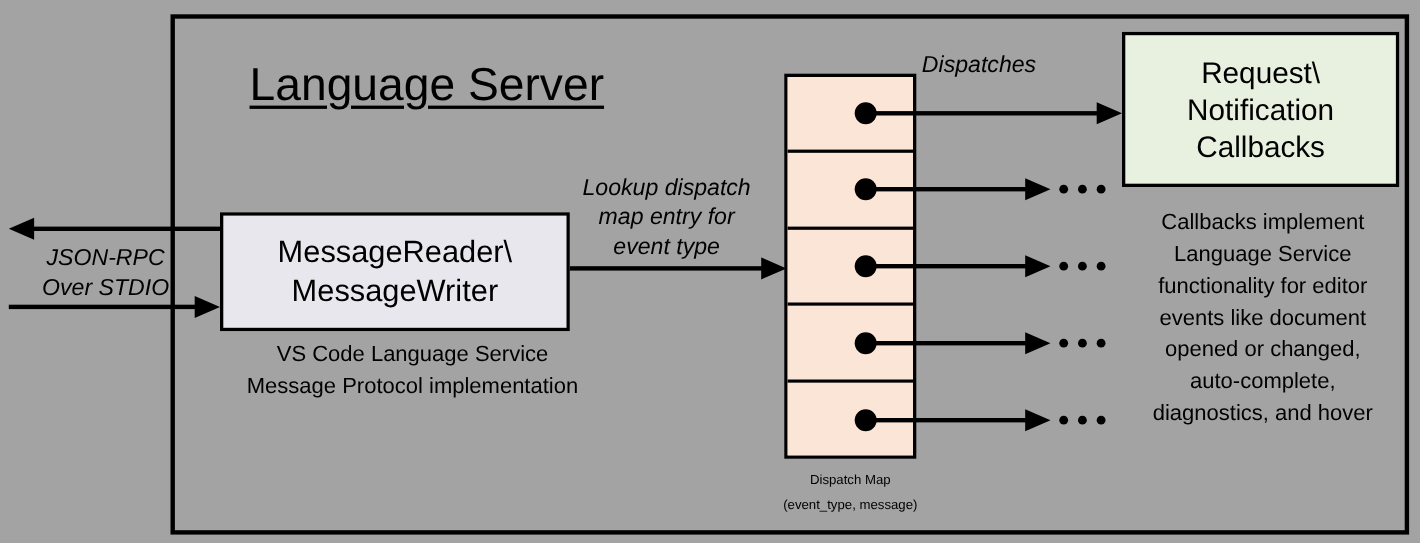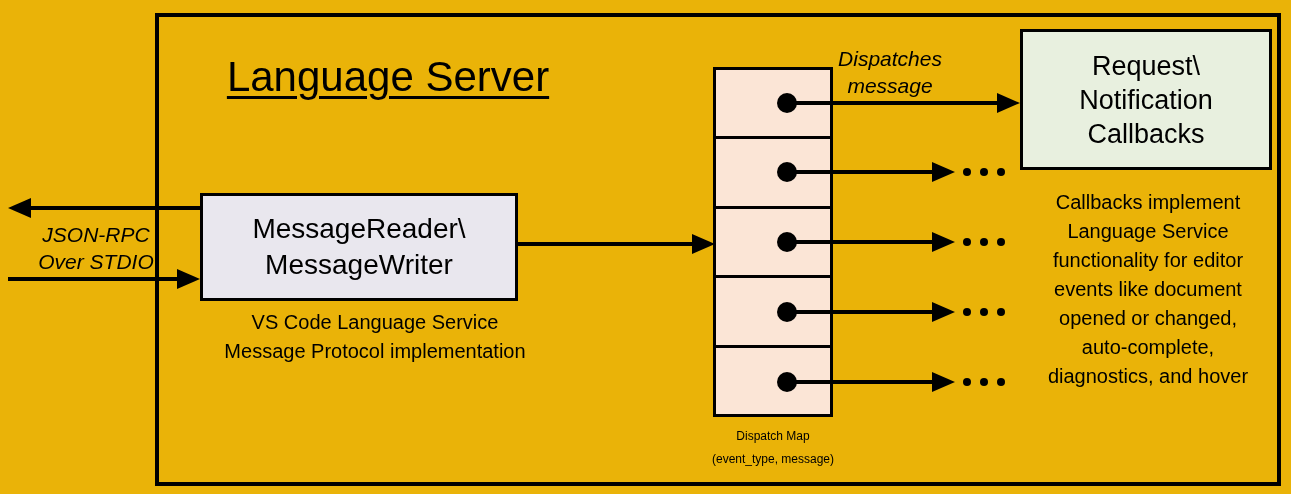--- a/index.html
+++ b/index.html
@@ -1,18 +1,18 @@
 <!DOCTYPE html>
 <html><head>
 <meta charset="utf-8">
 <style>
   * { margin:0; padding:0; box-sizing:border-box; }
   html,body { background:#ffffff; }
   body { font-family:"Liberation Sans", sans-serif; color:#000; }
-  .stage { position:relative; width:1291px; height:494px; background:#eab308; overflow:hidden; }
+  .stage { position:relative; width:1291px; height:494px; background:#a3a3a3; overflow:hidden; }
 
   .abs { position:absolute; }
 
   .outer-box { left:155px; top:13px; width:1126px; height:473px; border:4px solid #000; background:transparent; }
 
   .title { left:208px; top:53px; width:360px; text-align:center; font-size:42px;
            text-decoration:underline; text-decoration-thickness:3px; text-underline-offset:5px;
            letter-spacing:0; white-space:nowrap; }
 
   .shaft { position:absolute; height:4px; background:#000; }
@@ -73,36 +73,40 @@
     <div>MessageReader\</div>
     <div>MessageWriter</div>
   </div>
   <div class="abs msg-caption">
     <div>VS Code Language Service</div>
     <div>Message Protocol implementation</div>
   </div>
 
   <div class="shaft" style="left:518px; top:242px; width:176px;"></div>
   <div class="head-r" style="left:692px; top:234px;"></div>
+  <div class="abs lbl-italic" style="left:521px; top:157px; width:170px;">
+    <div>Lookup dispatch</div>
+    <div>map entry for</div>
+    <div>event type</div>
+  </div>
 
   <div class="abs dispatch-map">
     <div class="dispatch-cell"></div>
     <div class="dispatch-cell"></div>
     <div class="dispatch-cell"></div>
     <div class="dispatch-cell"></div>
     <div class="dispatch-cell"></div>
   </div>
 
   <div class="dot" style="left:777px; top:93px;"></div>
   <div class="shaft" style="left:787px; top:101px; width:211px;"></div>
   <div class="head-r" style="left:997px; top:93px;"></div>
 
   <div class="abs lbl-italic" style="left:820px; top:45px; width:140px;font-style:italic;">
     <div>Dispatches</div>
-    <div>message</div>
   </div>
 
   <div class="dot" style="left:777px; top:162px;"></div>
   <div class="shaft" style="left:787px; top:170px; width:147px;"></div>
   <div class="head-r" style="left:932px; top:162px;"></div>
   <div class="ellipsis" style="left:963px; top:168px;">
       <i></i>
       <i></i>
       <i></i>
     </div>

